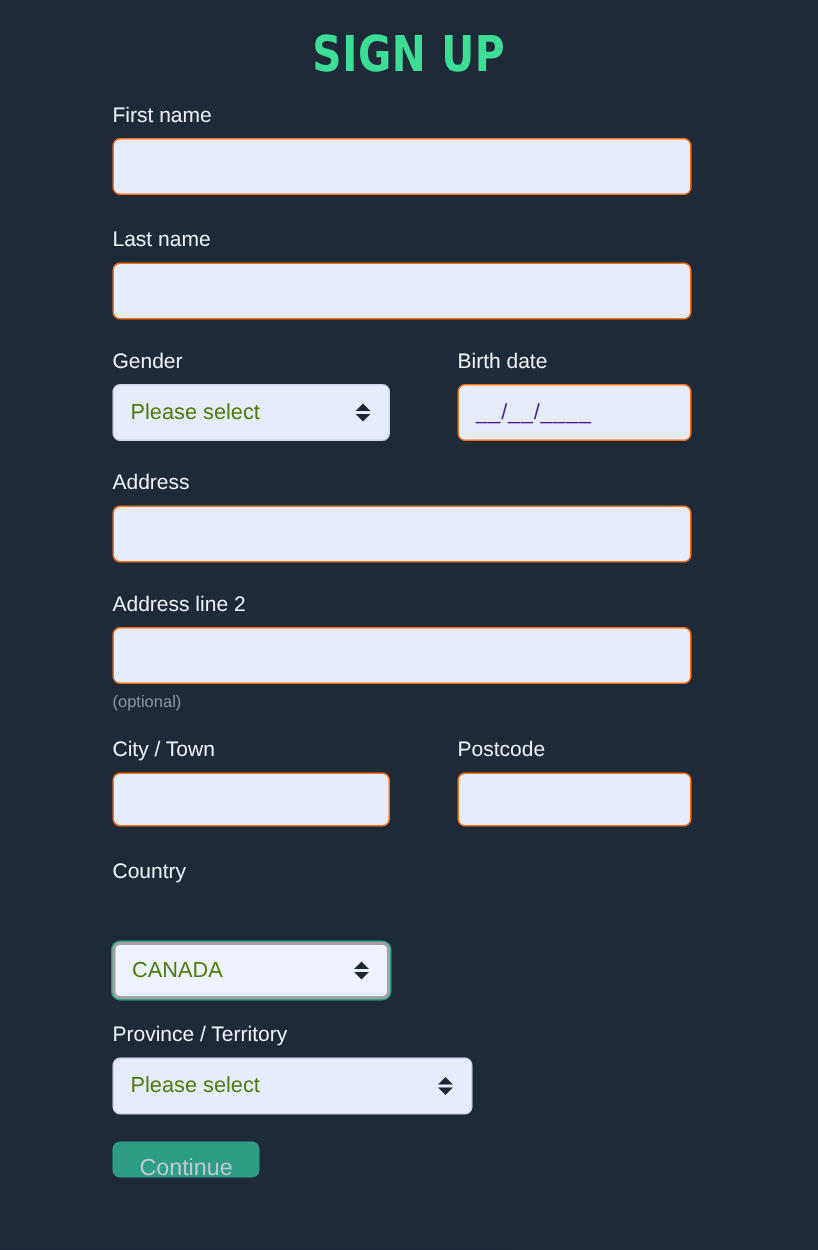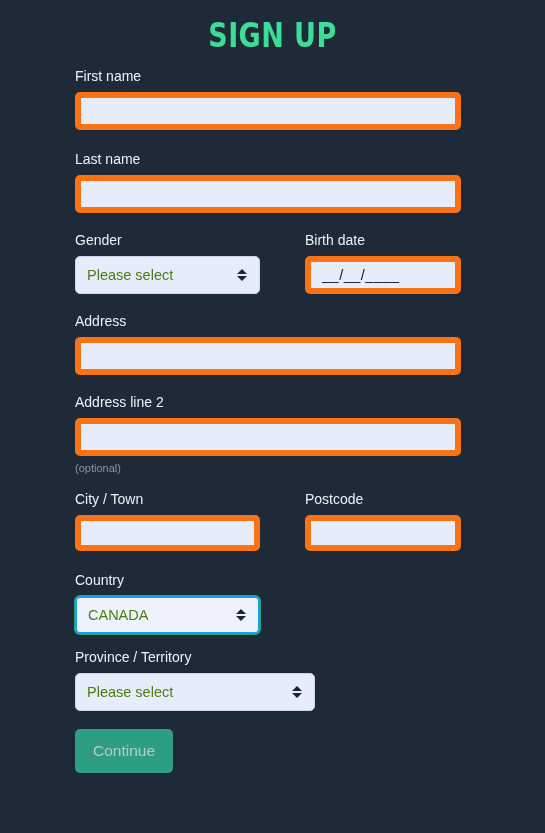--- a/index.html
+++ b/index.html
@@ -54,26 +54,26 @@
     line-height: 1;
     margin-bottom: 9px;
     margin-top: 0;
   }
 
   .text-input {
     display: block;
     width: 386px;
     height: 38px;
     background: #e7ecfa;
-    border: 6px solid #f97316;
+    border: 1px solid #f97316;
     border-radius: 5px;
     padding: 0 11px;
     font-family: "Liberation Sans", sans-serif;
     font-size: 14.5px;
-    color: #0f172a;
+    color: #4c1d95;
     outline: none;
   }
   .text-input::placeholder { color: #55607a; opacity: 1; }
 
   .spacer-22 { height: 22px; }
   .spacer-18 { height: 18px; }
   .spacer-16 { height: 16px; }
   .spacer-20 { height: 20px; }
 
   .row {
@@ -96,23 +96,24 @@
     height: 38px;
     display: flex;
     align-items: center;
     padding: 0 11px;
     font-size: 14.5px;
     color: #4d7c0f;
     cursor: pointer;
     position: relative;
   }
   .select-box.focused {
-    border: 2px solid #0ea5e9;
+    border: 2px solid #a3a3a3;
     box-shadow: 0 0 0 1px #2e9e82;
     background: #eef2fd;
+    margin-top: 32px;
   }
   .select-value {
     flex: 1;
     white-space: nowrap;
     overflow: hidden;
   }
   .select-arrows {
     width: 12px;
     height: 17px;
     display: flex;
@@ -164,21 +165,21 @@
 
   .continue-button {
     display: inline-block;
     background: #2e9e82;
     color: #bfc7d0;
     border: none;
     border-radius: 5px;
     font-family: "Liberation Sans", sans-serif;
     font-size: 15.5px;
     padding: 0 18px;
-    height: 44px;
+    height: 24px;
     line-height: 36px;
     cursor: pointer;
     text-align: center;
     min-width: 92px;
   }
 </style>
 </head>
 <body>
 
 <div class="page">

